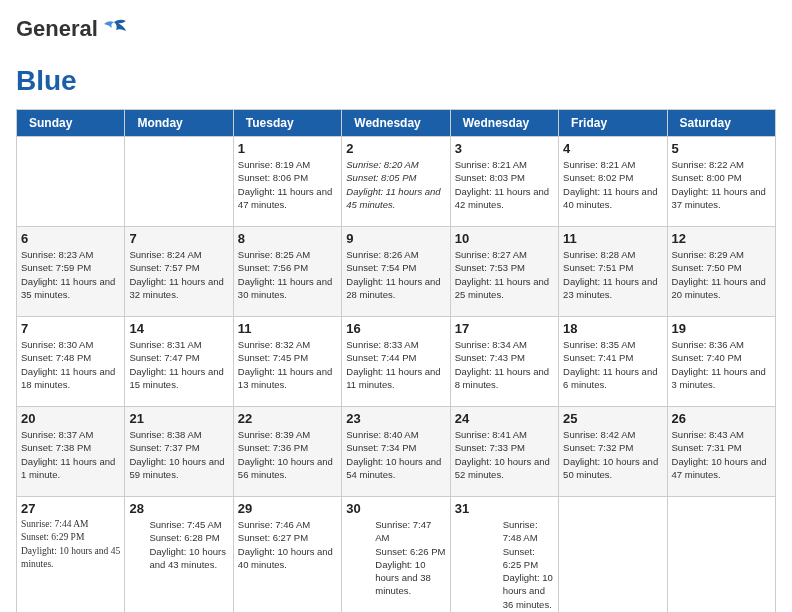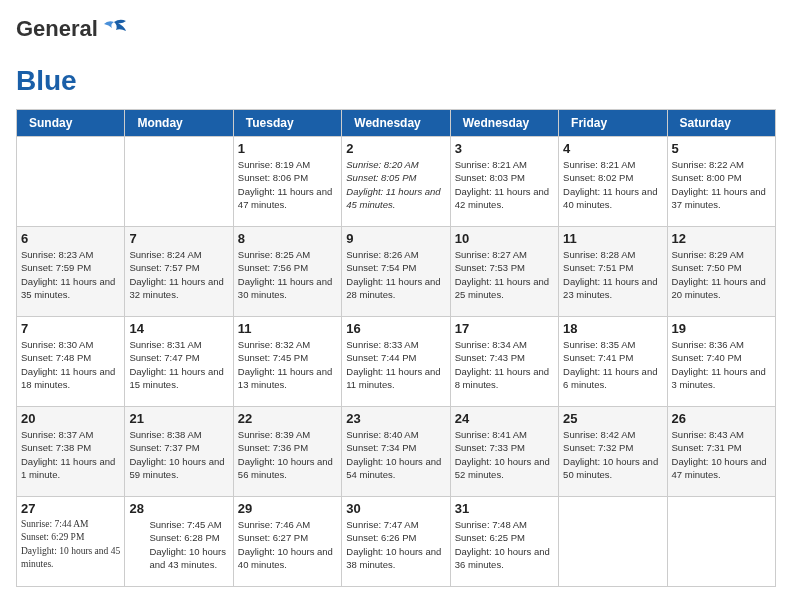--- a/index.html
+++ b/index.html
@@ -294,27 +294,27 @@
 Daylight: 10 hours and 43 minutes.</div>
         </td>
         <td>
           <span class="day-number">29</span>
           <div class="day-info" style="white-space: pre-line;">Sunrise: 7:46 AM
 Sunset: 6:27 PM
 Daylight: 10 hours and 40 minutes.</div>
         </td>
         <td>
           <span class="day-number">30</span>
-          <div class="day-info" style="white-space: pre-line;">Sunrise: 7:47 AM
+          <div class="day-info" style="white-space: pre-line; margin-left: 29px;">Sunrise: 7:47 AM
 Sunset: 6:26 PM
 Daylight: 10 hours and 38 minutes.</div>
         </td>
         <td>
           <span class="day-number">31</span>
-          <div class="day-info" style="white-space: pre-line;">Sunrise: 7:48 AM
+          <div class="day-info" style="white-space: pre-line; margin-left: 48px;">Sunrise: 7:48 AM
 Sunset: 6:25 PM
 Daylight: 10 hours and 36 minutes.</div>
         </td>
         <td class="empty-cell"></td>
         <td class="empty-cell"></td>
       </tr>
     </tbody>
 </table>
 
 </body></html>

